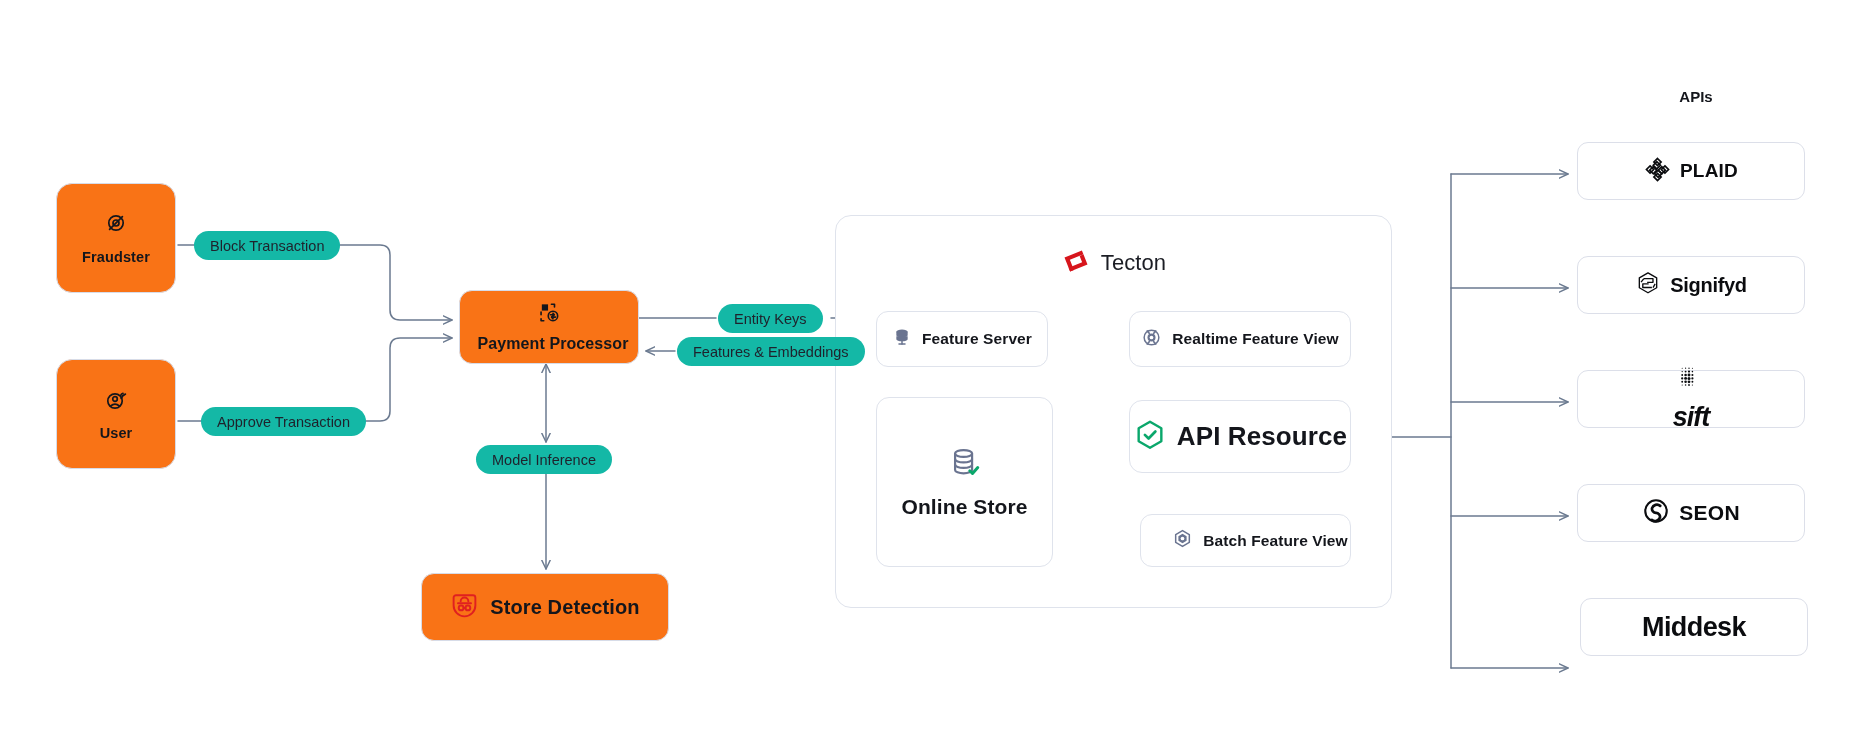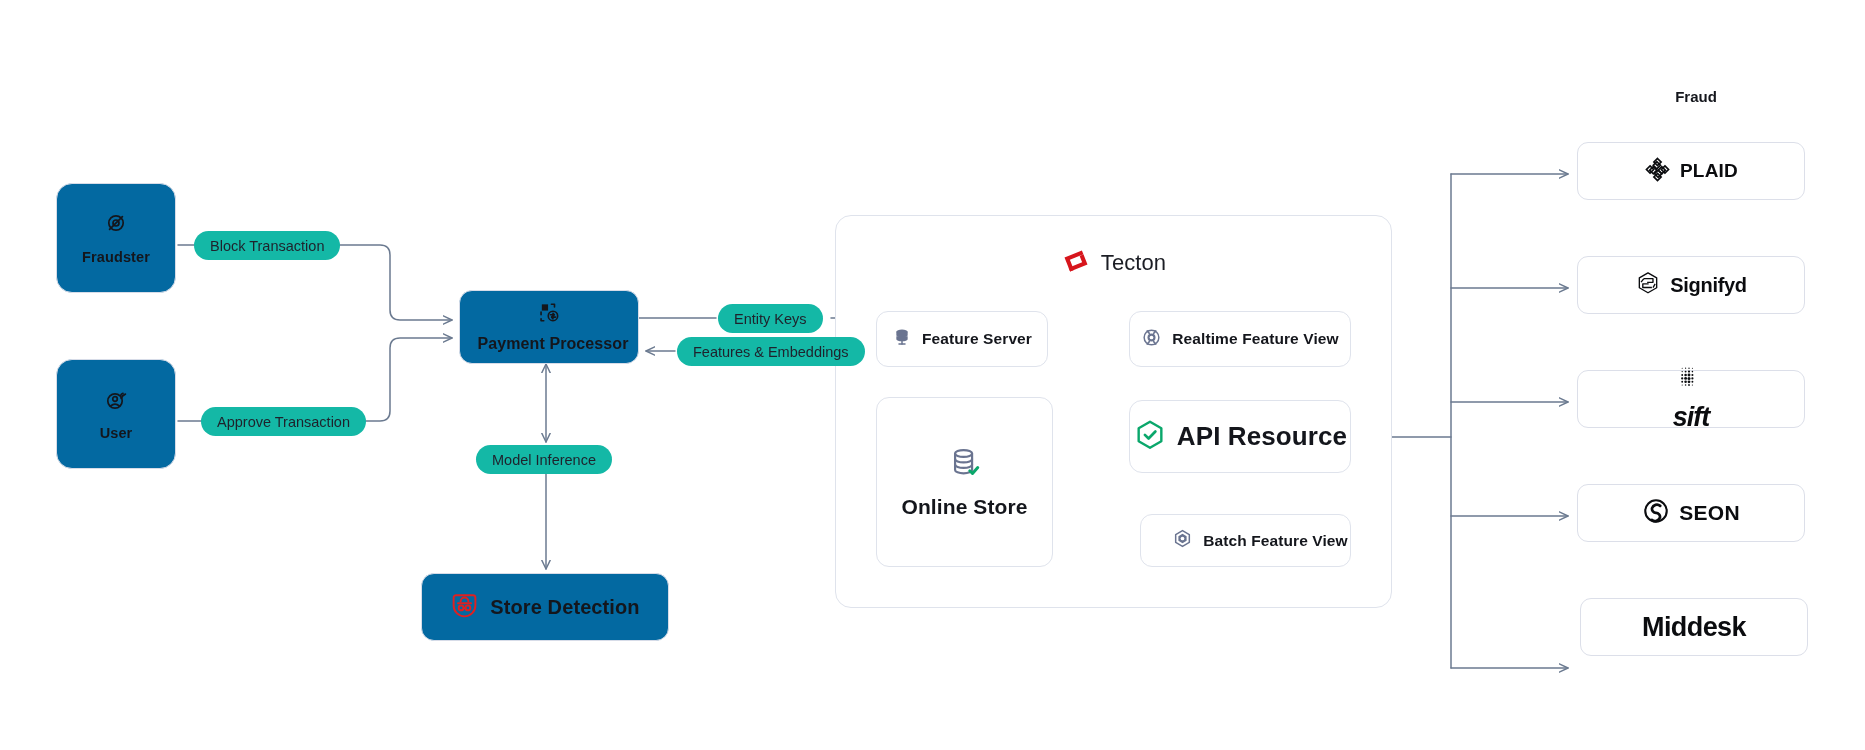--- a/index.html
+++ b/index.html
@@ -20,21 +20,21 @@
     left:0; top:0;
     width:1865px;
     height:750px;
     pointer-events:none;
   }
 
   
   .node{
     position:absolute;
     box-sizing:border-box;
-    background:#0369a1;
+    background:#f97316;
     border:1.4px solid #d7dce8;
     border-radius:14px;
     display:flex;
     align-items:center;
     justify-content:center;
     z-index:3;
     text-align:right;
   }
   .node.square{
     flex-direction:column;
@@ -355,21 +355,21 @@
         <path d="M 5 13.8 A 6 2.4 0 0 0 17 13.8"></path>
         <path d="M 15.4 18.2 L 17.3 20.1 L 21 15.9" stroke="#0aa76b" stroke-width="2.1" stroke-linejoin="round"></path>
       </svg>
     </span>
     <span class="node-label">Online Store</span>
   </div>
 
   <div class="pill" id="pill-entity-keys">Entity Keys</div>
   <div class="pill" id="pill-features">Features &amp; Embeddings</div>
 
-  <div id="apis-title">Fraud</div>
+  <div id="apis-title">APIs</div>
 
   <div class="api-box" id="api-plaid">
     <span class="icon">
       <svg width="27" height="27" viewBox="0 0 24 24" fill="none" stroke="#0b0c0f" stroke-width="1.5">
         <path d="M 12 2.2 L 15.2 5.4 L 12 8.6 L 8.8 5.4 Z"></path>
         <path d="M 12 15.4 L 15.2 18.6 L 12 21.8 L 8.8 18.6 Z"></path>
         <path d="M 5.4 8.8 L 8.6 12 L 5.4 15.2 L 2.2 12 Z"></path>
         <path d="M 18.6 8.8 L 21.8 12 L 18.6 15.2 L 15.4 12 Z"></path>
         <path d="M 8.2 8.2 L 11.4 5 L 14.6 8.2 L 11.4 11.4 Z"></path>
         <path d="M 9.4 15.8 L 12.6 12.6 L 15.8 15.8 L 12.6 19 Z"></path>

